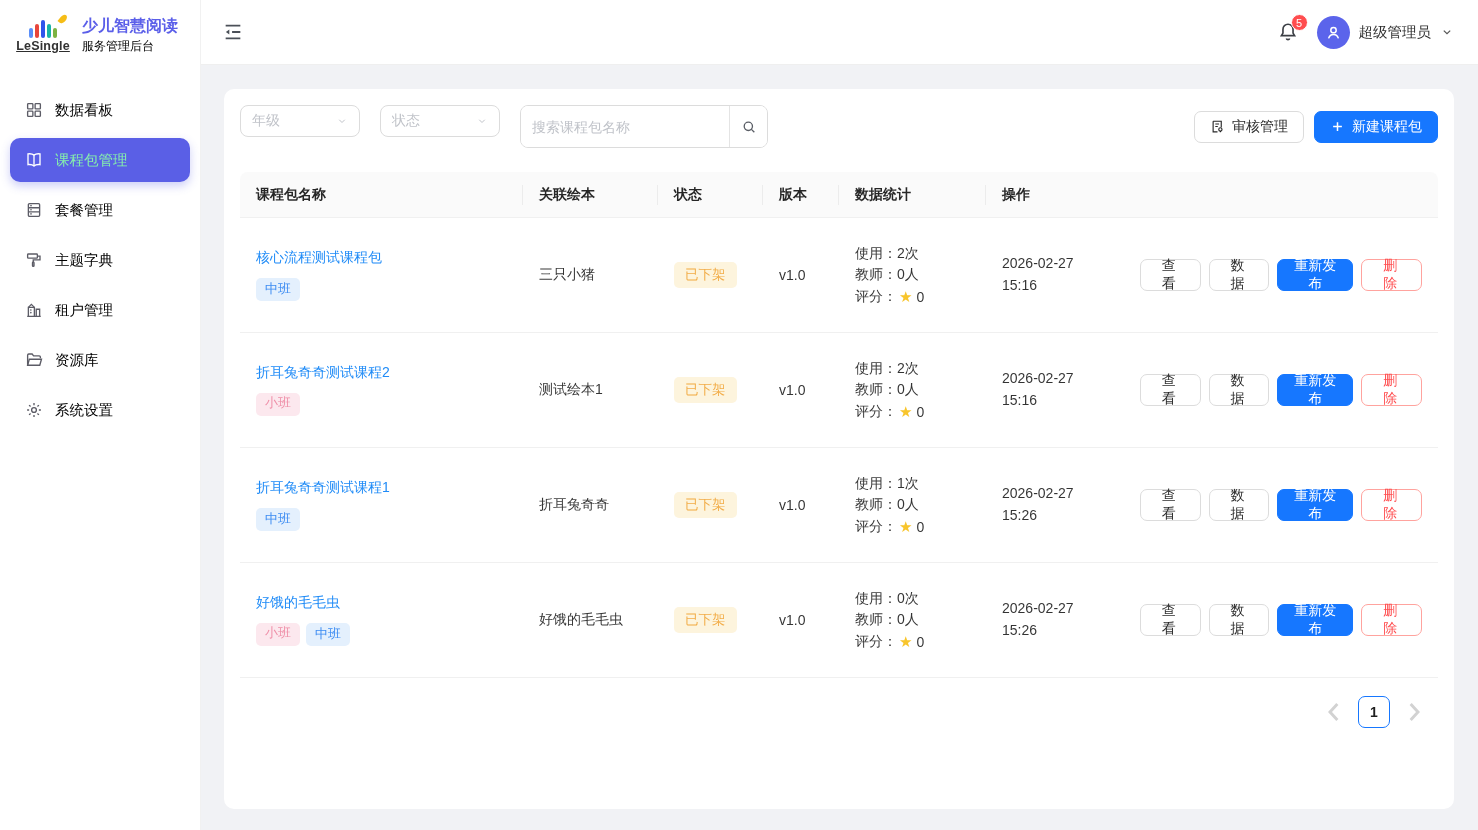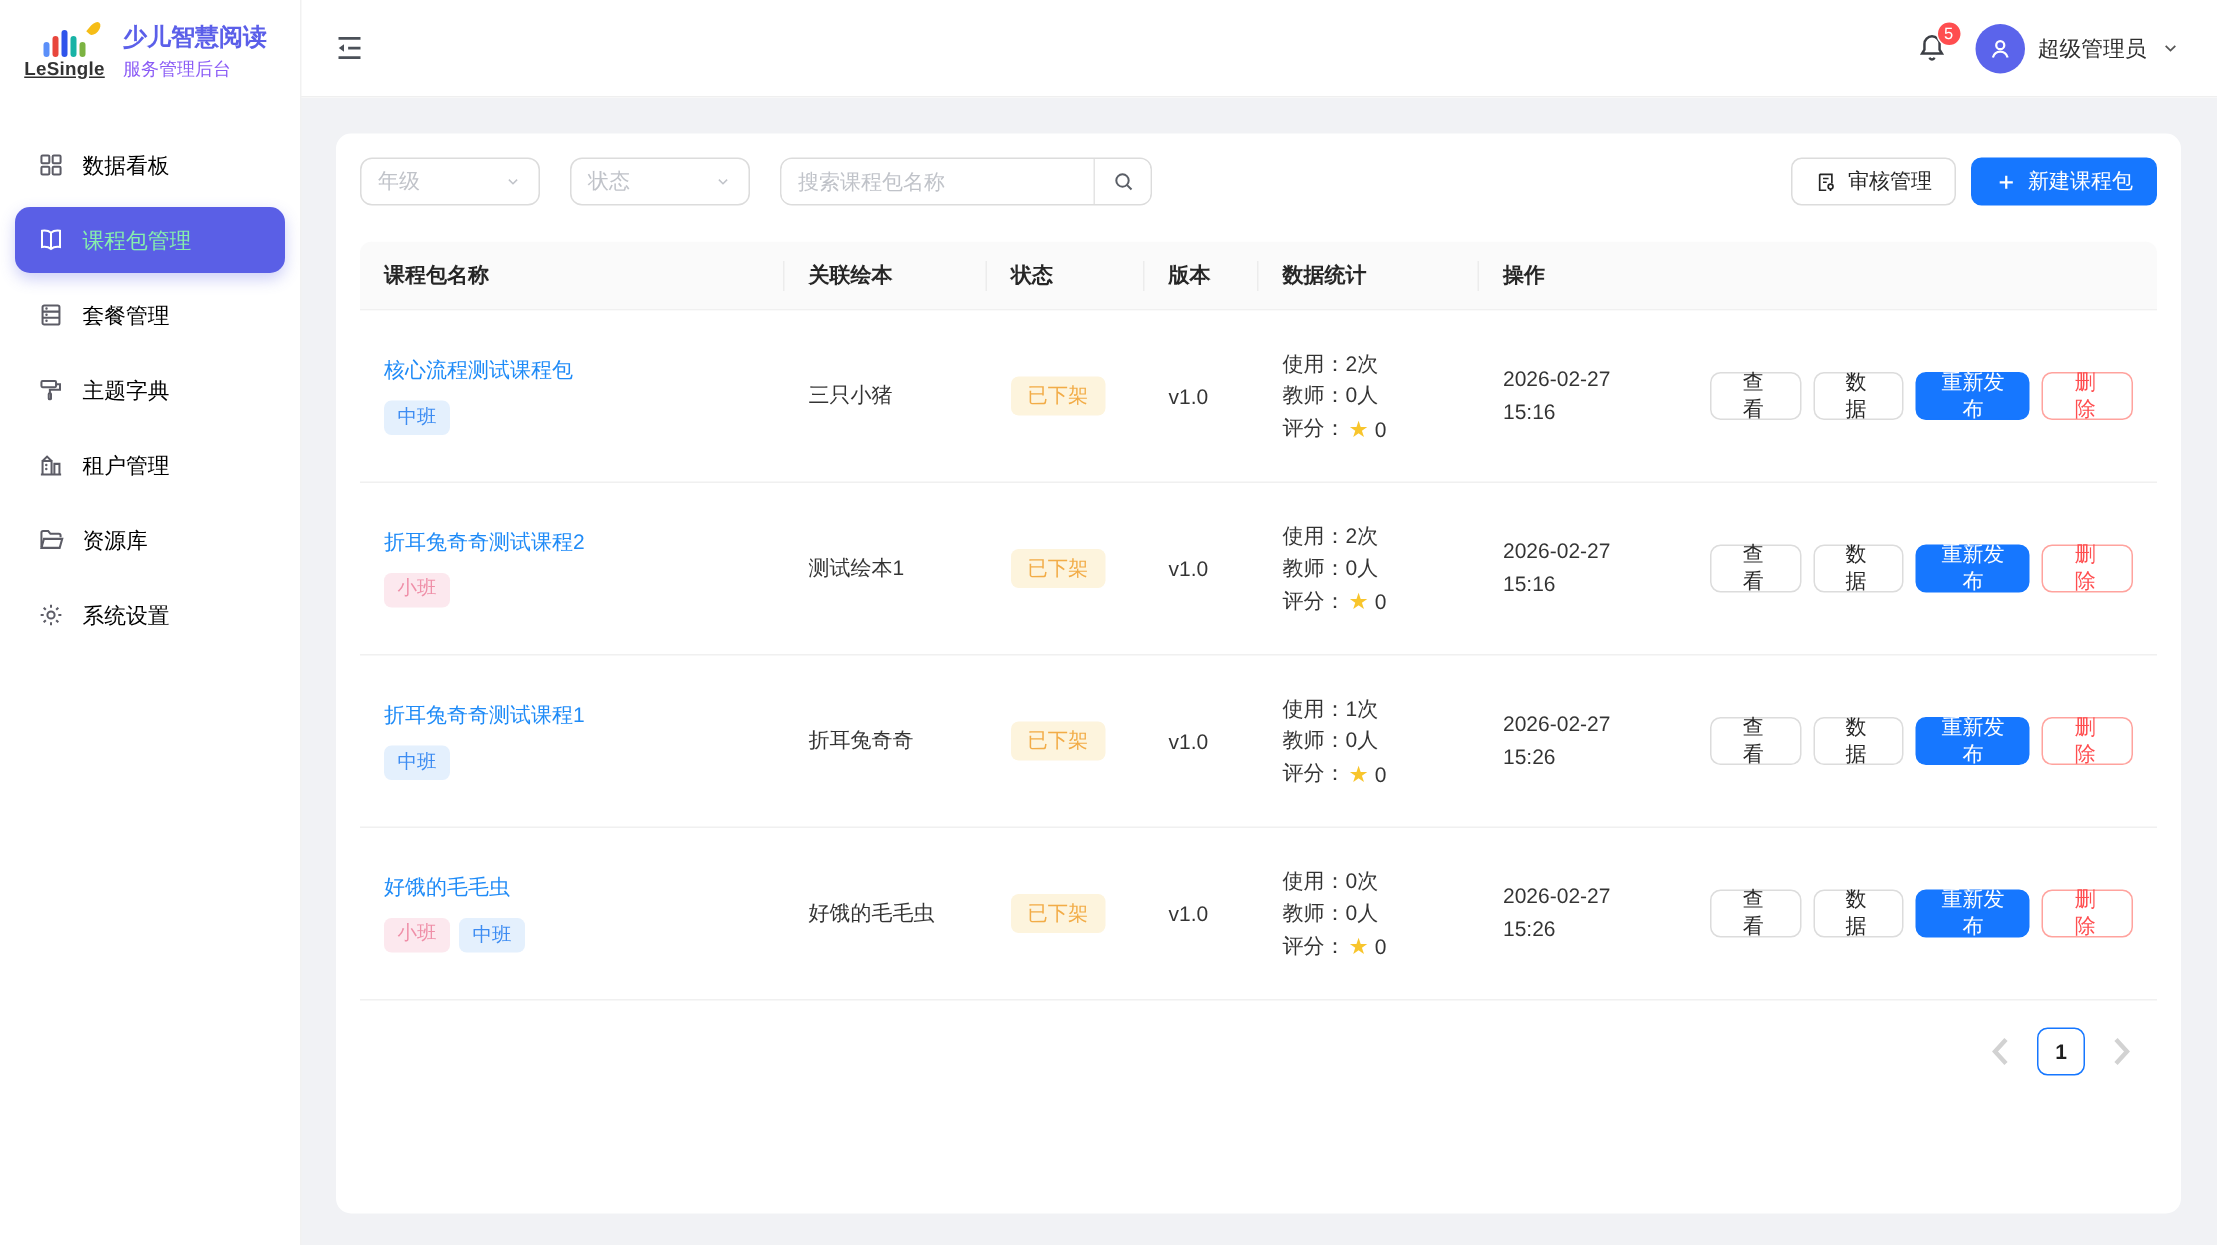--- a/index.html
+++ b/index.html
@@ -14,21 +14,21 @@
 
   
   .sidebar{position:fixed; left:0; top:0; width:200px; height:100%; background:#fff; box-shadow:1px 0 0 #f1f1f1; z-index:5;}
   .logo-area{height:70px; display:flex; align-items:center; gap:10px; padding:0 14px;}
   .logo-mark{display:flex; flex-direction:column; align-items:center; position:relative; width:58px;text-decoration:underline;}
   .logo-bars{display:flex; align-items:flex-end; gap:2px; height:20px;}
   .logo-bars i{width:4px; border-radius:2px; display:block;}
   .logo-spark{position:absolute; top:-4px; right:6px; width:6px; height:10px; background:#f6bd16; border-radius:60% 60% 60% 0; transform:rotate(40deg);}
   .logo-word{font-size:12.5px; font-weight:700; color:#333; margin-top:1px; letter-spacing:.2px;}
   .brand-title{font-size:16px; font-weight:700; color:var(--brand); line-height:1.25;}
-  .brand-sub{font-size:12px; color:#8b5cf6; margin-top:2px;}
+  .brand-sub{font-size:12px; color:#000000; margin-top:2px;}
   .menu{padding:18px 10px 0;}
   .menu-item{display:flex; align-items:center; gap:12px; height:44px; padding:0 15px; border-radius:10px; margin-bottom:6px; color:#000000; cursor:pointer;}
   .menu-item .icon{width:18px; height:18px; color:#5c5c66;}
   .menu-item.active{background:var(--sidebar-active); color:#86efac; box-shadow:0 4px 10px rgba(90,95,230,.30);}
   .menu-item.active .icon{color:#fff;}
   .menu-label{font-size:14.5px;}
 
   
   .header{position:fixed; left:200px; right:0; top:0; height:65px; background:#fff; border-bottom:1px solid #efefef; display:flex; align-items:center; justify-content:space-between; padding:0 24px 0 22px; z-index:4;}
   .fold-btn{width:22px; height:22px; color:#4b5058; cursor:pointer;}
@@ -42,21 +42,21 @@
   .chev{width:14px; height:14px; color:#555;}
 
   
   .main{position:absolute; left:200px; top:65px; right:0; bottom:0; background:#f1f2f5;}
   .card{margin:24px; background:#fff; border-radius:10px; padding:16px; height:720px;}
 
   .toolbar{display:flex; align-items:center; justify-content:space-between;}
   .toolbar-left{display:flex; align-items:flex-start; gap:20px;}
   .select{width:120px; height:32px; border:1px solid #dcdcdc; border-radius:8px; display:flex; align-items:center; justify-content:space-between; padding:0 11px; color:#c0c3c9; cursor:pointer; background:#fff;}
   .select .icon{width:12px; height:12px; color:#c0c3c9;}
-  .search-box{display:flex; width:248px; height:32px; border:1px solid #dcdcdc; border-radius:8px; overflow:hidden; background:#fff;}
+  .search-box{display:flex; width:248px; height:43px; border:1px solid #dcdcdc; border-radius:8px; overflow:hidden; background:#fff;}
   .search-box input{flex:1; border:none; outline:none; padding:0 11px; font-size:14px; font-family:inherit; color:#333;}
   .search-box input::placeholder{color:#c0c3c9;}
   .search-btn{width:38px; border-left:1px solid #e4e4e4; display:flex; align-items:center; justify-content:center; color:#5a5e66; background:#fff; cursor:pointer;}
   .search-btn .icon{width:16px; height:16px;}
   .toolbar-right{display:flex; align-items:center; gap:10px;}
   .btn{height:32px; border-radius:7px; border:1px solid #dcdcdc; background:#fff; color:rgba(0,0,0,.85); font-size:14px; padding:0 15px; display:inline-flex; align-items:center; gap:7px; cursor:pointer; font-family:inherit;}
   .btn .icon{width:15px; height:15px;}
   .btn.primary{background:var(--primary); border-color:var(--primary); color:#fff;}
   .btn.danger{border-color:#ffa39e; color:var(--danger);}
   .btn.two-char{letter-spacing:6px; padding-right:12px;}

